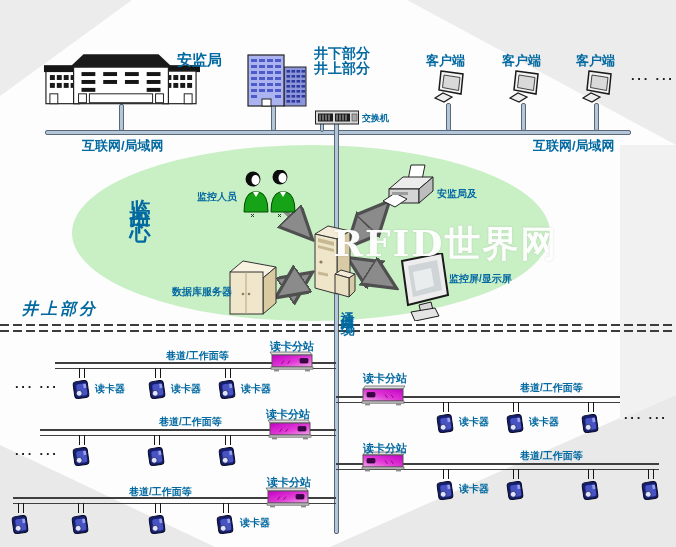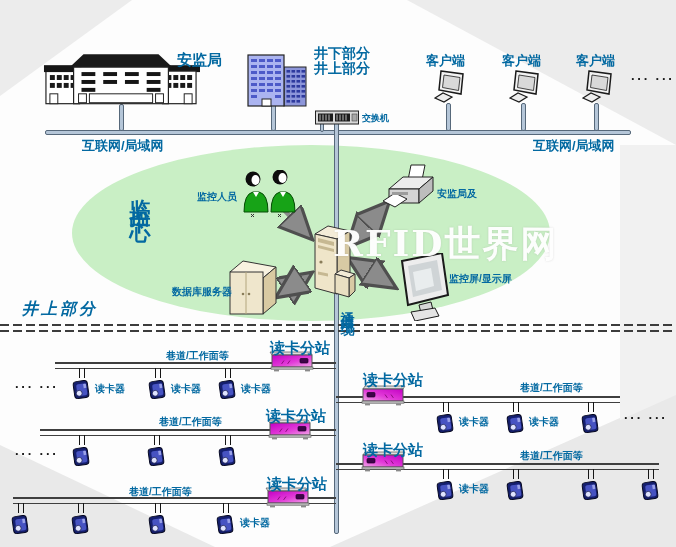--- a/index.html
+++ b/index.html
@@ -10,21 +10,21 @@
   .ellipse{position:absolute;left:72px;top:145px;width:478px;height:176px;border-radius:50%;
            background:#c9efc5;z-index:1;}
   
   .bus,.stem,.vcable{position:absolute;background:#b5c6d8;border:1px solid #56687a;border-radius:2px;z-index:2;}
   .tunnel{position:absolute;height:7px;border-top:2px solid #3f3f3f;border-bottom:1px solid #3f3f3f;z-index:2;}
   .dash{position:absolute;left:0;width:676px;height:2px;z-index:2;
         background:repeating-linear-gradient(90deg,#3c3c3c 0 9px,transparent 9px 13px);}
   
   .lbl{position:absolute;color:#0369a1;font-weight:bold;white-space:nowrap;z-index:4;}
   .f15{font-size:15px;} .f14{font-size:14px;line-height:15px;} .f13{font-size:13px;}
-  .f11{font-size:15px;} .f10{font-size:10px;} .f9{font-size:9px;}
+  .f11{font-size:11px;} .f10{font-size:10px;} .f9{font-size:9px;}
   .dots{font-size:13px;letter-spacing:2px;color:#161616;}
   .brush{font-family:Liberation Mono, monospace;font-style:italic;font-size:16px;letter-spacing:3px;}
   .vtext{writing-mode:vertical-rl;text-orientation:upright;line-height:1;}
   .wm{position:absolute;color:rgba(255,255,255,.96);z-index:5;white-space:nowrap;pointer-events:none;
       text-shadow:0 0 2px rgba(120,120,120,.25);}
   .wm1{font-family:"DejaVu Serif",serif;font-weight:bold;font-size:36px;letter-spacing:2px;}
   .wm2{font-family:"DejaVu Sans",sans-serif;font-size:38px;}
   
   .icon{position:absolute;z-index:3;}
   .rd{position:absolute;width:19px;z-index:3;}

